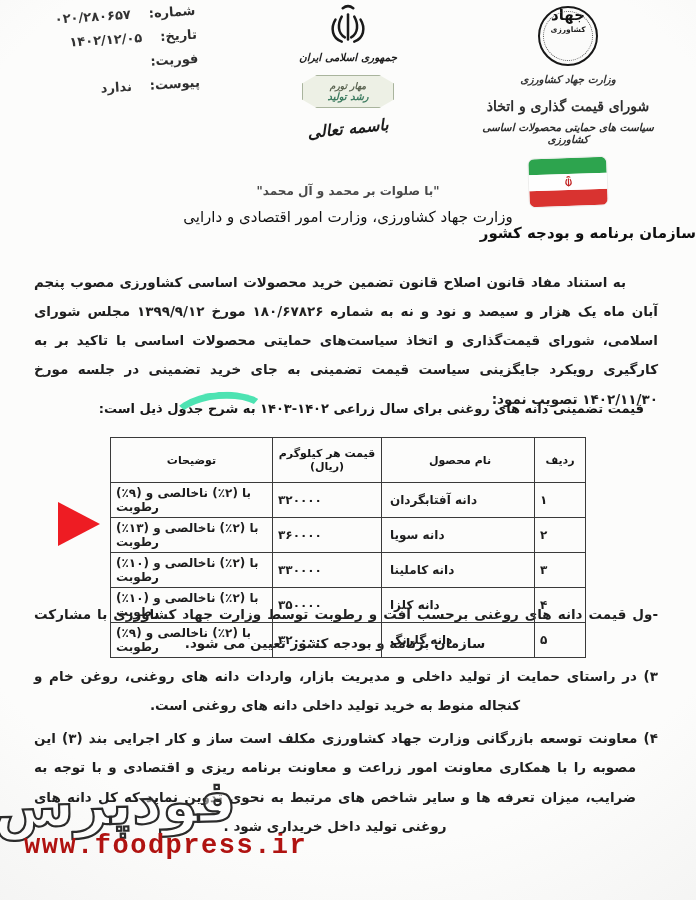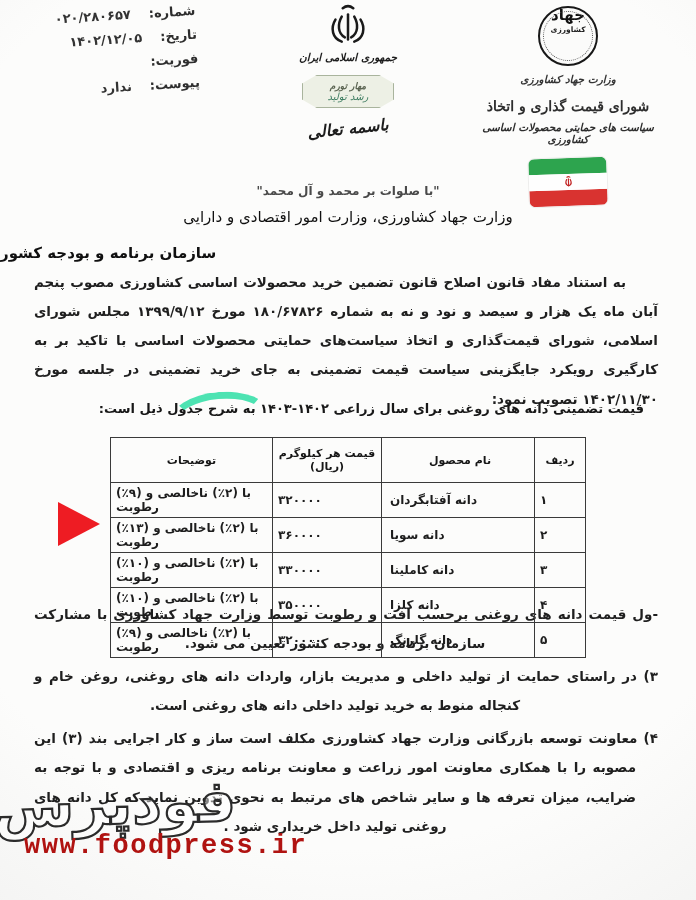--- a/index.html
+++ b/index.html
@@ -13,21 +13,21 @@
   .meta .row{display:flex;gap:18px;margin-bottom:9px;align-items:baseline;}
   .meta .val{font-weight:700;color:#333;}
 
   
   .center{top:4px;left:276px;width:144px;text-align:center;}
   .emblem{width:46px;height:46px;margin:0 auto;display:block;}
   .country{font-size:10.5px;font-weight:700;color:#1d1d1d;margin-top:1px;font-family:"DejaVu Serif",serif;font-style:italic;}
   .stamp{width:86px;margin:12px auto 0;padding:5px 2px;background:#edf0e5;border:1.5px solid #a9b49d;
          clip-path:polygon(16% 0,84% 0,100% 26%,100% 74%,84% 100%,16% 100%,0 74%,0 26%);}
   .stamp .l1{font-size:9px;color:#5a6351;font-weight:700;font-family:"DejaVu Serif",serif;font-style:italic;}
-  .stamp .l2{font-size:10px;color:#3e7c61;font-weight:400;font-family:"DejaVu Serif",serif;font-style:italic;}
+  .stamp .l2{font-size:10px;color:#3e7c61;font-weight:700;font-family:"DejaVu Serif",serif;font-style:italic;}
   .basmala{margin-top:11px;font-size:16px;font-weight:800;font-family:"DejaVu Serif",serif;font-style:italic;
            transform:rotate(-6deg);color:#1c1c1c;}
 
   
   .rightcol{top:2px;right:38px;width:180px;text-align:center;}
   .logo{width:56px;height:56px;border:2.5px solid #181818;border-radius:50%;margin:4px auto 0;background:#fbfbfa;
         display:flex;flex-direction:column;align-items:center;justify-content:flex-start;position:relative;}
   .logo::before{content:"";position:absolute;inset:3px;border:1px dotted #555;border-radius:50%;}
   .logo-t{font-size:15px;font-weight:800;color:#111;line-height:1;}
   .logo-s{font-size:7.5px;font-weight:700;color:#222;letter-spacing:1px;margin-top:2px;}
@@ -37,21 +37,21 @@
   .flag{width:78px;height:48px;margin:13px auto 0;transform:rotate(-2deg);border-radius:6px;overflow:hidden;
         display:flex;flex-direction:column;box-shadow:0 0 0 1px rgba(0,0,0,0.06);}
   .flag .g{flex:1;background:#2da44e;}
   .flag .w{flex:1;background:#fefefe;position:relative;}
   .flag .r{flex:1;background:#d93330;}
   .flag svg{position:absolute;inset:0;margin:auto;width:13px;height:13px;}
 
   
   .salutation{top:184px;left:0;right:0;text-align:center;font-size:12px;font-weight:600;color:#4a4a4a;}
   .addr1{top:208px;left:0;right:0;text-align:center;font-size:15px;font-weight:400;color:#101010;}
-  .addr2{top:244px;left:0;right:0;text-align:left;font-size:15px;font-weight:800;color:#101010;}
+  .addr2{top:224px;left:0;right:0;text-align:right;font-size:15px;font-weight:800;color:#101010;}
   .intro{top:268px;right:38px;left:34px;text-align:justify;font-size:13.5px;line-height:2.16;
          font-weight:600;color:#1f1f1f;text-indent:32px;}
   .caption{top:401px;right:52px;left:34px;text-align:right;font-size:13px;font-weight:700;color:#181818;}
   .swoosh{left:170px;top:392px;width:86px;height:38px;border:7px solid transparent;border-top-color:#2fdfa6;
           border-radius:50%;transform:rotate(-5deg);opacity:.85;z-index:4;}
 
   
   .tablewrap{top:437px;right:110px;width:476px;z-index:2;}
   table{width:100%;border-collapse:collapse;background:transparent;}
   th,td{border:1.3px solid #3a3a3a;}

